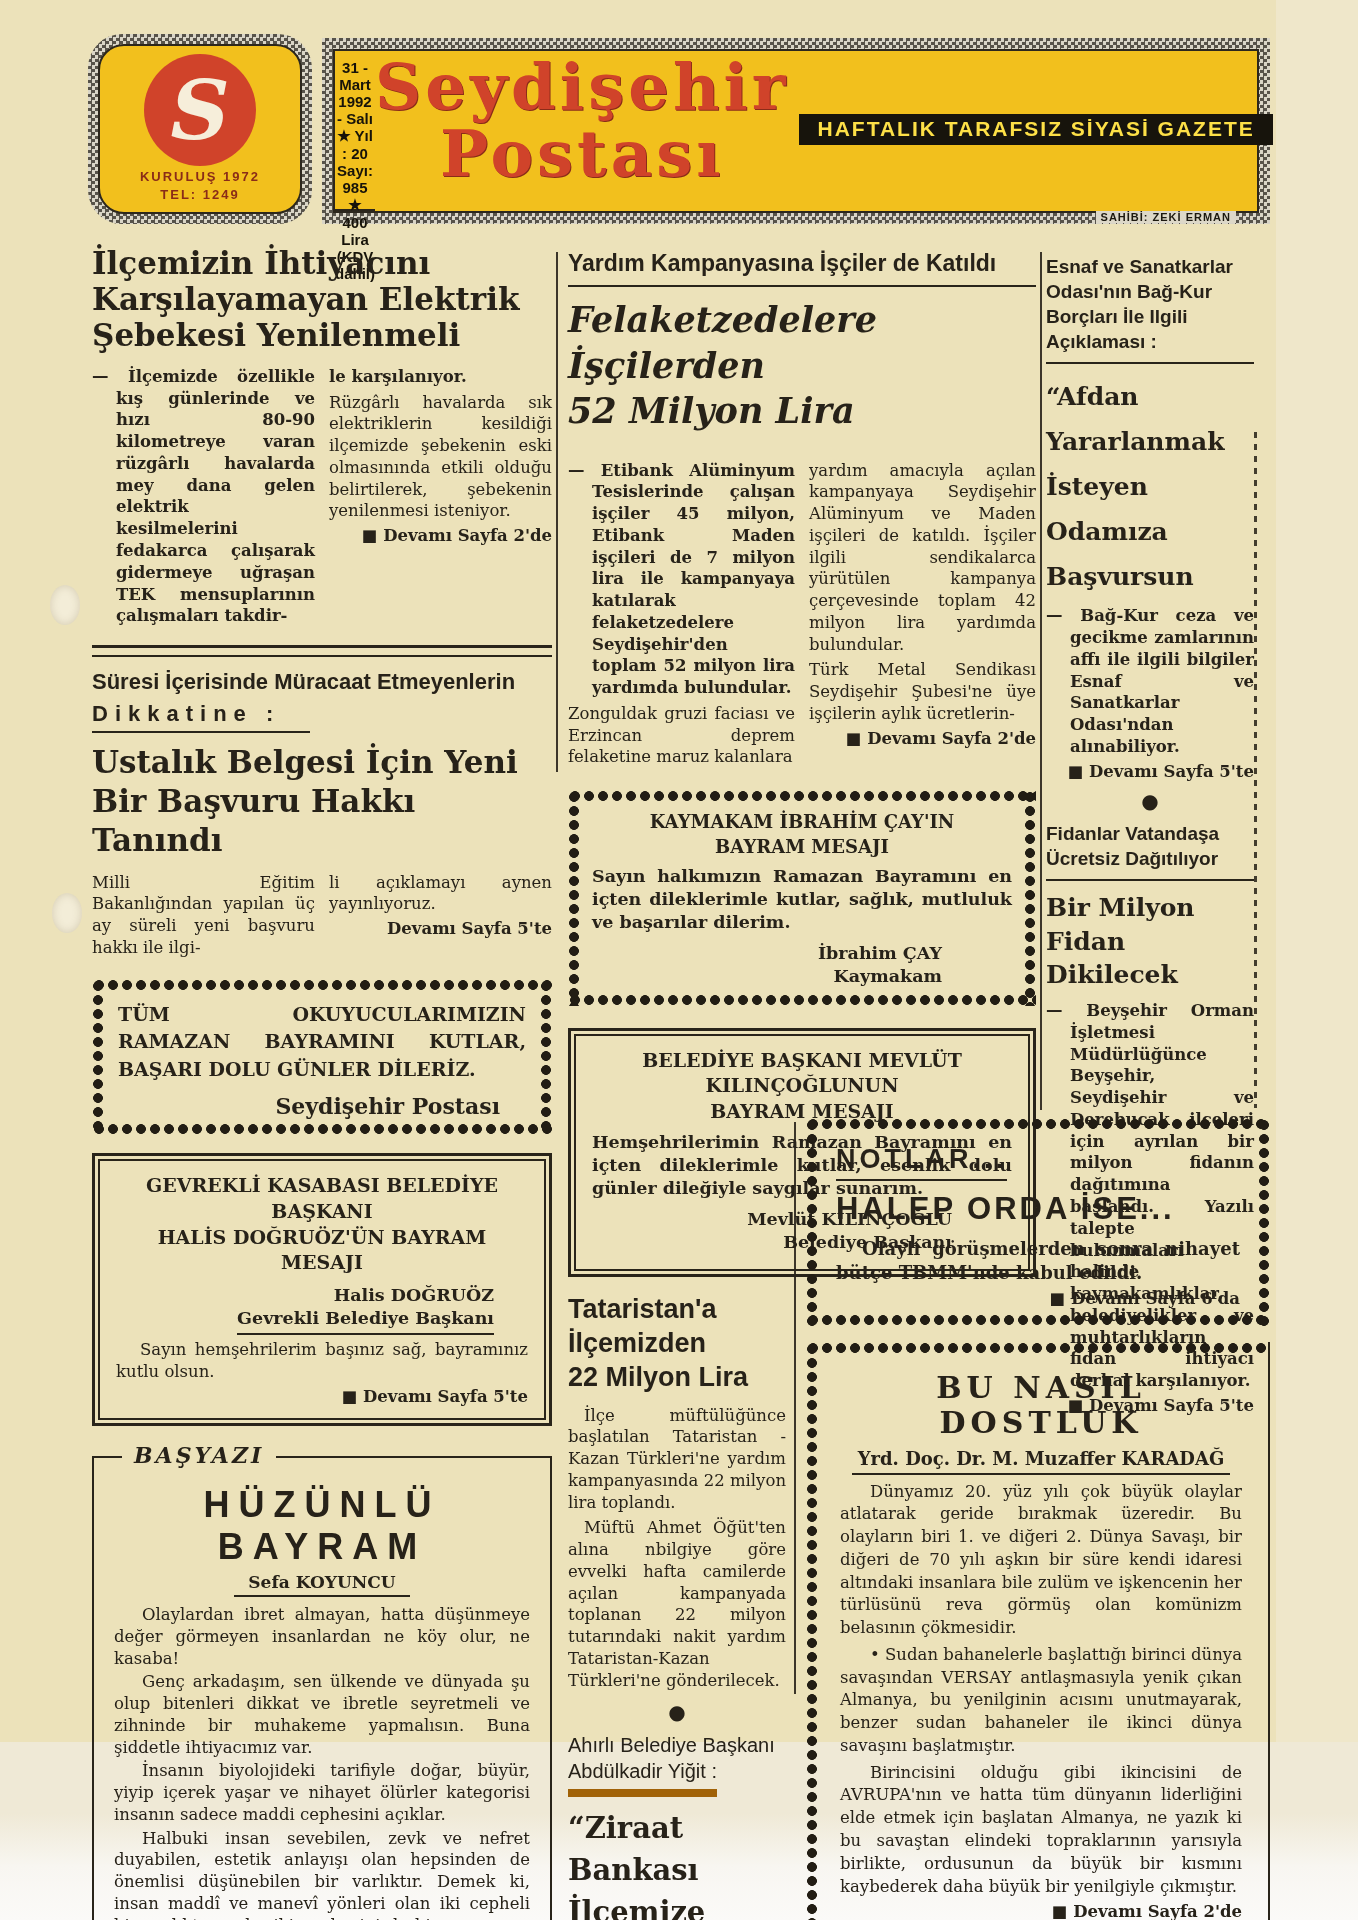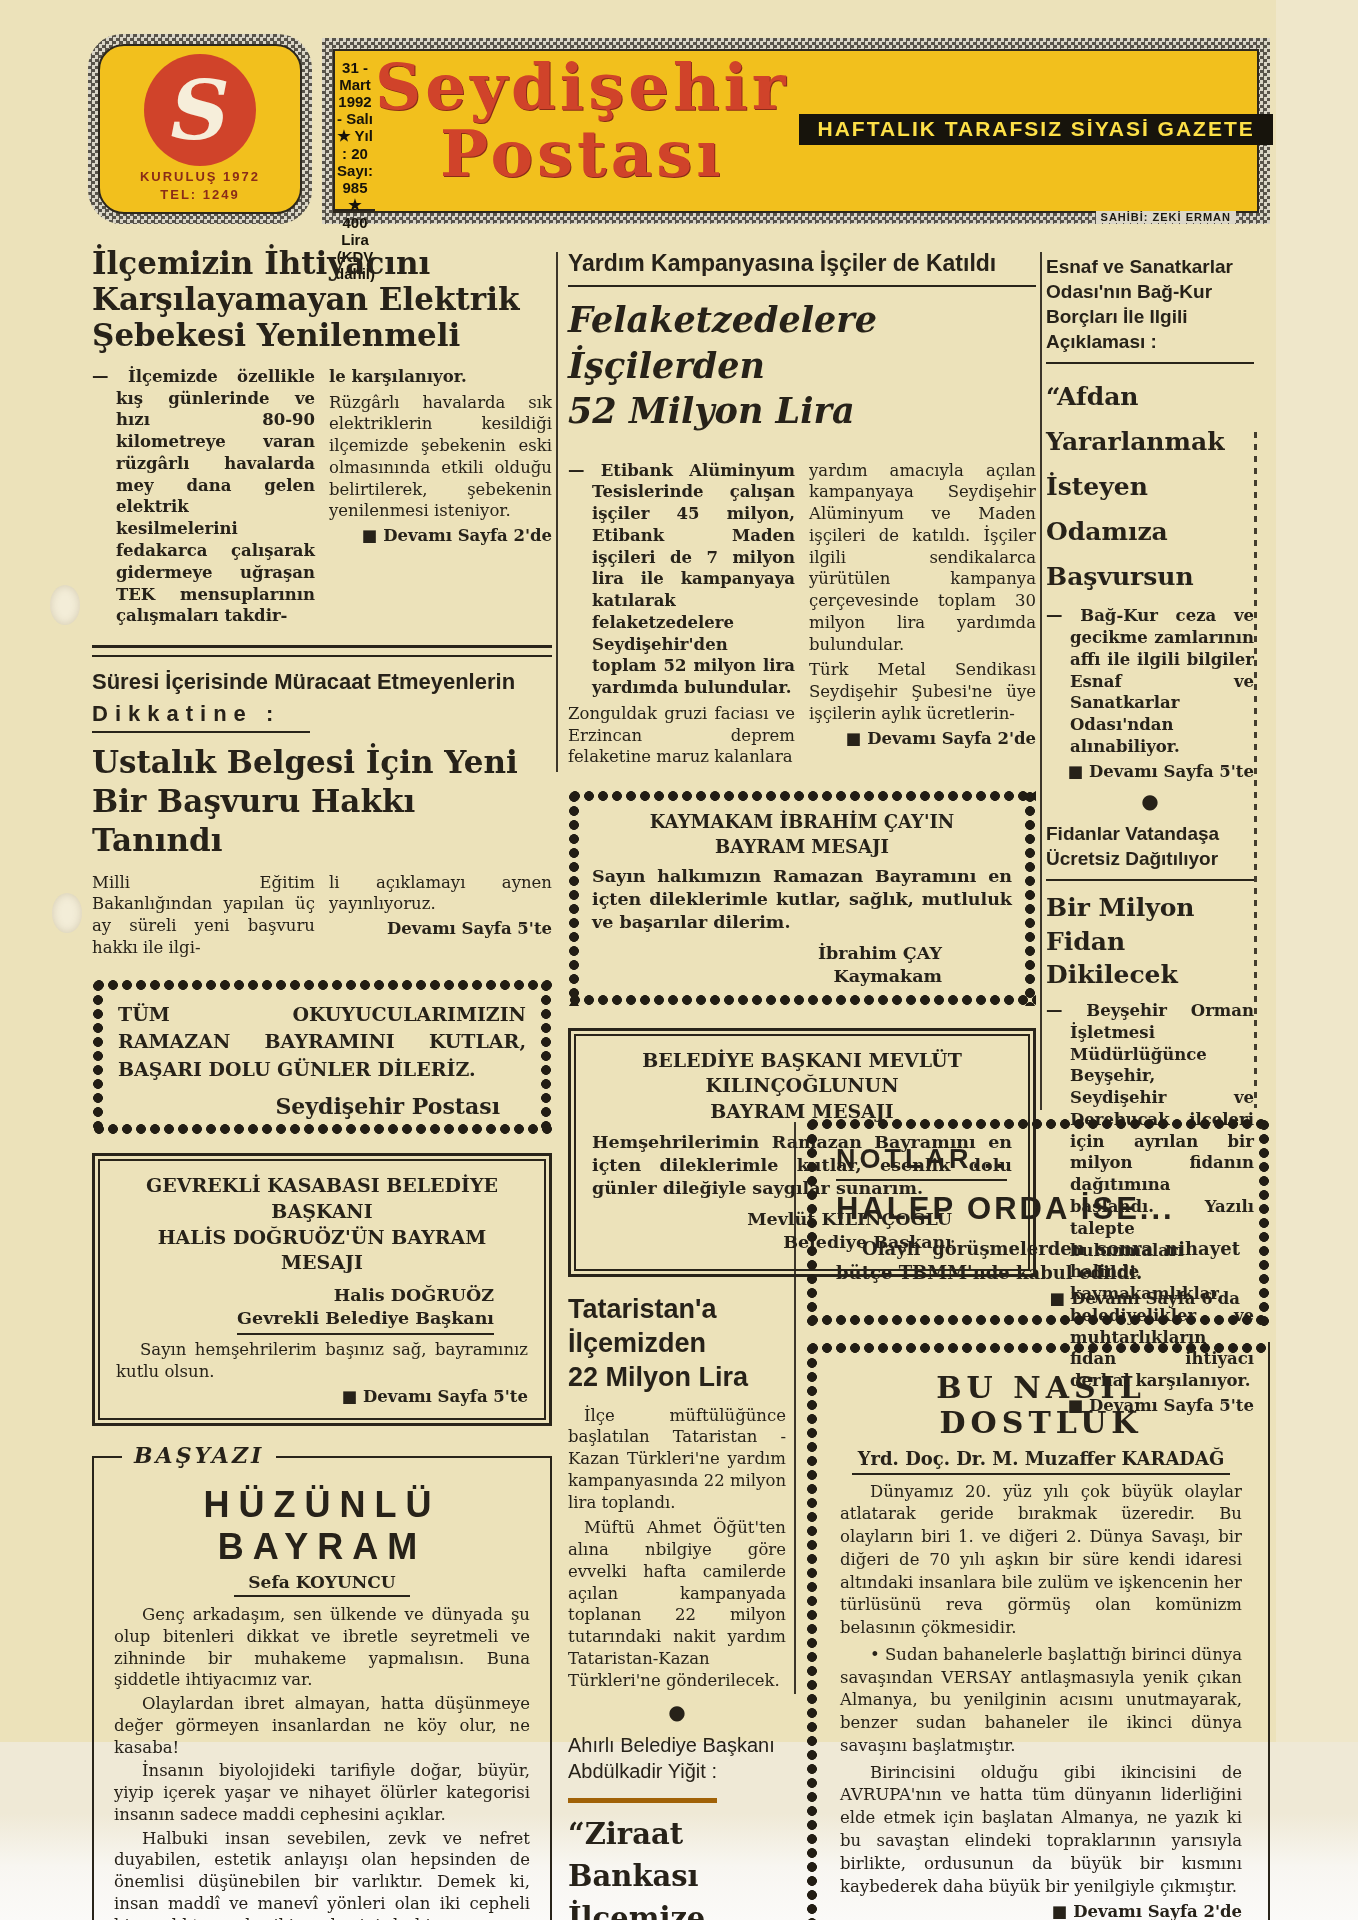--- a/index.html
+++ b/index.html
@@ -105,21 +105,21 @@
         padding-bottom:8px;border-bottom:2px solid #29241a;margin-bottom:10px;}
   .aid-head{font-weight:bold;font-style:italic;font-size:35px;line-height:1.3;margin-bottom:26px;}
   .kay-box{margin-top:18px;padding:20px 24px 14px;}
   .kay-box .boxtitle{font-size:18px;text-align:center;}
   .kay-body{font-weight:bold;font-size:17.5px;margin-top:6px;}
   .mid-lower{display:flex;margin-top:16px;}
   .tataristan{width:218px;}
   .tat-head{font-family:"Liberation Sans",sans-serif;font-weight:bold;font-size:27px;line-height:1.25;margin-bottom:10px;}
   .tat-body p{text-indent:16px;}
   .ziraat-kicker{font-family:"Liberation Sans",sans-serif;font-weight:normal;font-size:20px;line-height:1.3;}
-  .ziraat-kicker .u{display:inline-block;border-bottom:5px solid #a16207;padding-bottom:14px;}
+  .ziraat-kicker .u{display:inline-block;border-bottom:8px solid #a16207;padding-bottom:5px;}
   .ziraat-head{font-weight:bold;font-size:29px;line-height:1.45;margin:10px 0 8px;}
 
   
   #right-col{position:absolute;left:1046px;top:254px;width:208px;}
   .esnaf-kicker{font-family:"Liberation Sans",sans-serif;font-weight:bold;font-size:19px;line-height:1.32;
         padding-bottom:8px;border-bottom:2px solid #29241a;margin-bottom:10px;}
   .afdan-head{font-weight:bold;font-size:25px;line-height:1.8;margin-bottom:6px;}
   .fidan-kicker{font-family:"Liberation Sans",sans-serif;font-weight:bold;font-size:19px;line-height:1.32;
         padding-bottom:8px;border-bottom:2px solid #29241a;margin:6px 0 10px;}
   .fidan-head{font-weight:bold;font-size:25px;line-height:1.35;margin-bottom:8px;}
@@ -234,42 +234,42 @@
         <div class="devami">■ Devamı Sayfa 5'te</div>
       </div>
     </div>
 
     <div class="basyazi-box">
       <div class="basyazi-label">BAŞYAZI</div>
       <div class="basyazi-title">HÜZÜNLÜ BAYRAM</div>
       <div class="basyazi-author">
         <span>Sefa KOYUNCU</span>
       </div>
+      <p class="j">Olaylardan ibret almayan, hatta düşünmeye değer görmeyen insanlardan ne köy olur, ne kasaba!</p>
       <p class="j">Genç arkadaşım, sen ülkende ve dünyada şu olup bitenleri dikkat ve ibretle seyretmeli ve zihninde bir muhakeme yapmalısın. Buna şiddetle ihtiyacımız var.</p>
-      <p class="j">Olaylardan ibret almayan, hatta düşünmeye değer görmeyen insanlardan ne köy olur, ne kasaba!</p>
       <p class="j">İnsanın biyolojideki tarifiyle doğar, büyür, yiyip içerek yaşar ve nihayet ölürler kategorisi insanın sadece maddi cephesini açıklar.</p>
       <p class="j">Halbuki insan sevebilen, zevk ve nefret duyabilen, estetik anlayışı olan hepsinden de önemlisi düşünebilen bir varlıktır. Demek ki, insan maddî ve manevî yönleri olan iki cepheli bir varlıktır ve bu iki cephesini de bir muvazene (denge) içerisinde götürmekle mükelleftir.</p>
 
     </div>
   </div>
 
   <div id="mid-col">
     <article>
       <div class="aid-kicker">Yardım Kampanyasına İşçiler de Katıldı</div>
       <div class="aid-head">
         <div>Felaketzedelere İşçilerden</div>
         <div>52 Milyon Lira</div>
       </div>
       <div class="cols">
         <div>
           <p class="b j hang">— Etibank Alüminyum Tesislerinde çalışan işçiler 45 milyon, Etibank Maden işçileri de 7 milyon lira ile kampanyaya katılarak felaketzedelere Seydişehir'den toplam 52 milyon lira yardımda bulundular.</p>
           <p class="j">Zonguldak gruzi faciası ve Erzincan deprem felaketine maruz kalanlara</p>
         </div>
         <div>
-          <p class="j">yardım amacıyla açılan kampanyaya Seydişehir Alüminyum ve Maden işçileri de katıldı. İşçiler ilgili sendikalarca yürütülen kampanya çerçevesinde toplam 30 milyon lira yardımda bulundular.</p>
+          <p class="j">yardım amacıyla açılan kampanyaya Seydişehir Alüminyum ve Maden işçileri de katıldı. İşçiler ilgili sendikalarca yürütülen kampanya çerçevesinde toplam 42 milyon lira yardımda bulundular.</p>
           <p class="j">Türk Metal Sendikası Seydişehir Şubesi'ne üye işçilerin aylık ücretlerin-</p>
           <div class="devami">■ Devamı Sayfa 2'de</div>
         </div>
       </div>
     </article>
 
     <div class="kay-box wavybox">
       <div class="boxtitle">KAYMAKAM İBRAHİM ÇAY'IN</div>
       <div class="boxtitle">BAYRAM MESAJI</div>
       <p class="kay-body j">Sayın halkımızın Ramazan Bayramını en içten dileklerimle kutlar, sağlık, mutluluk ve başarılar dilerim.</p>

